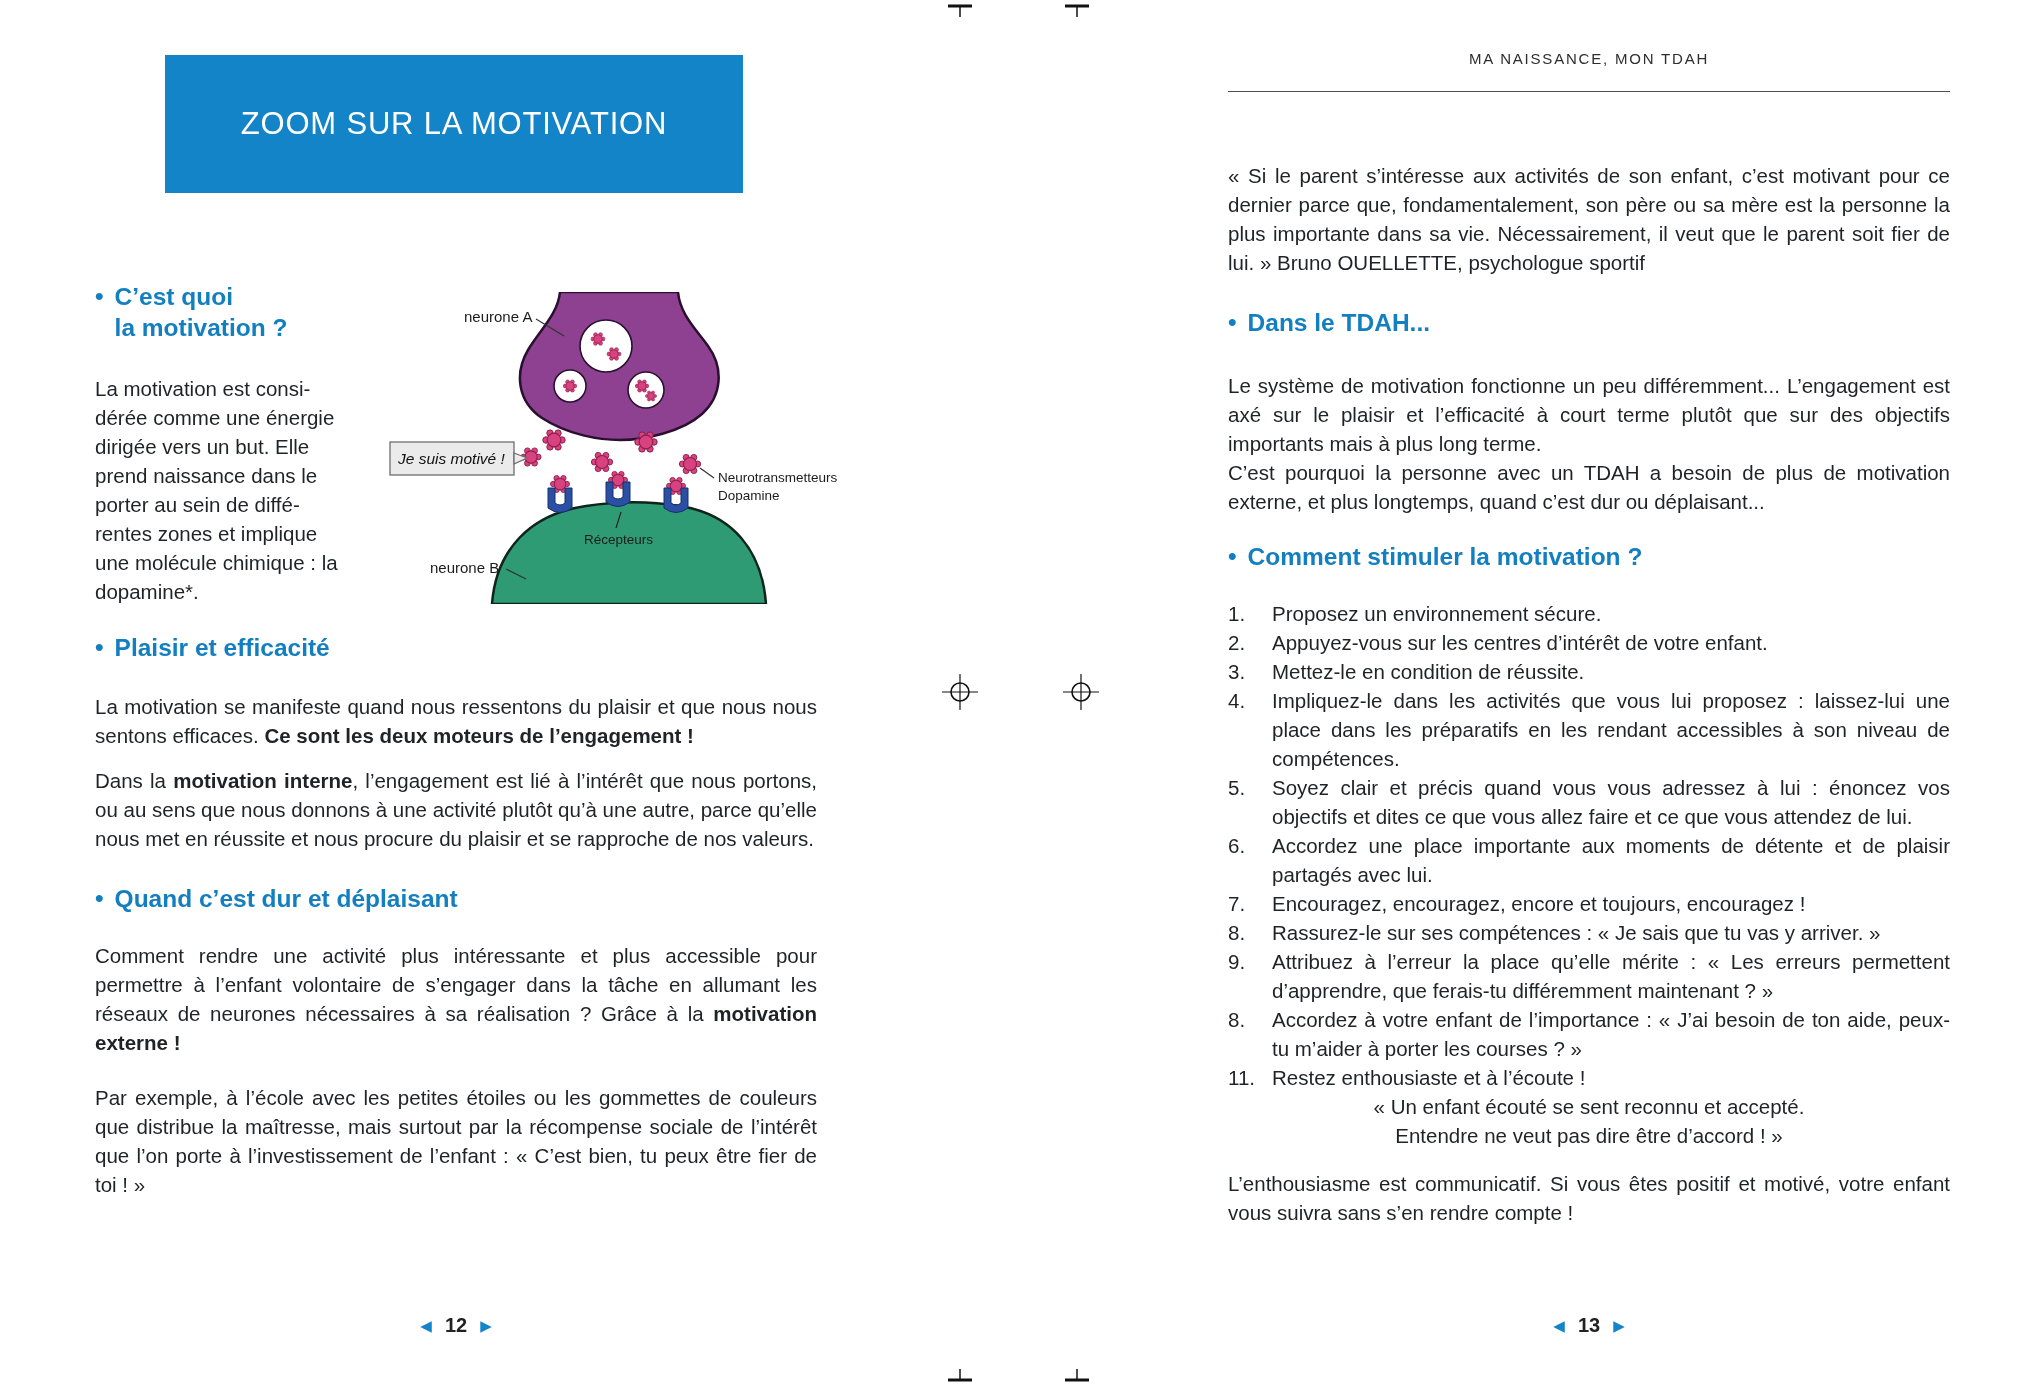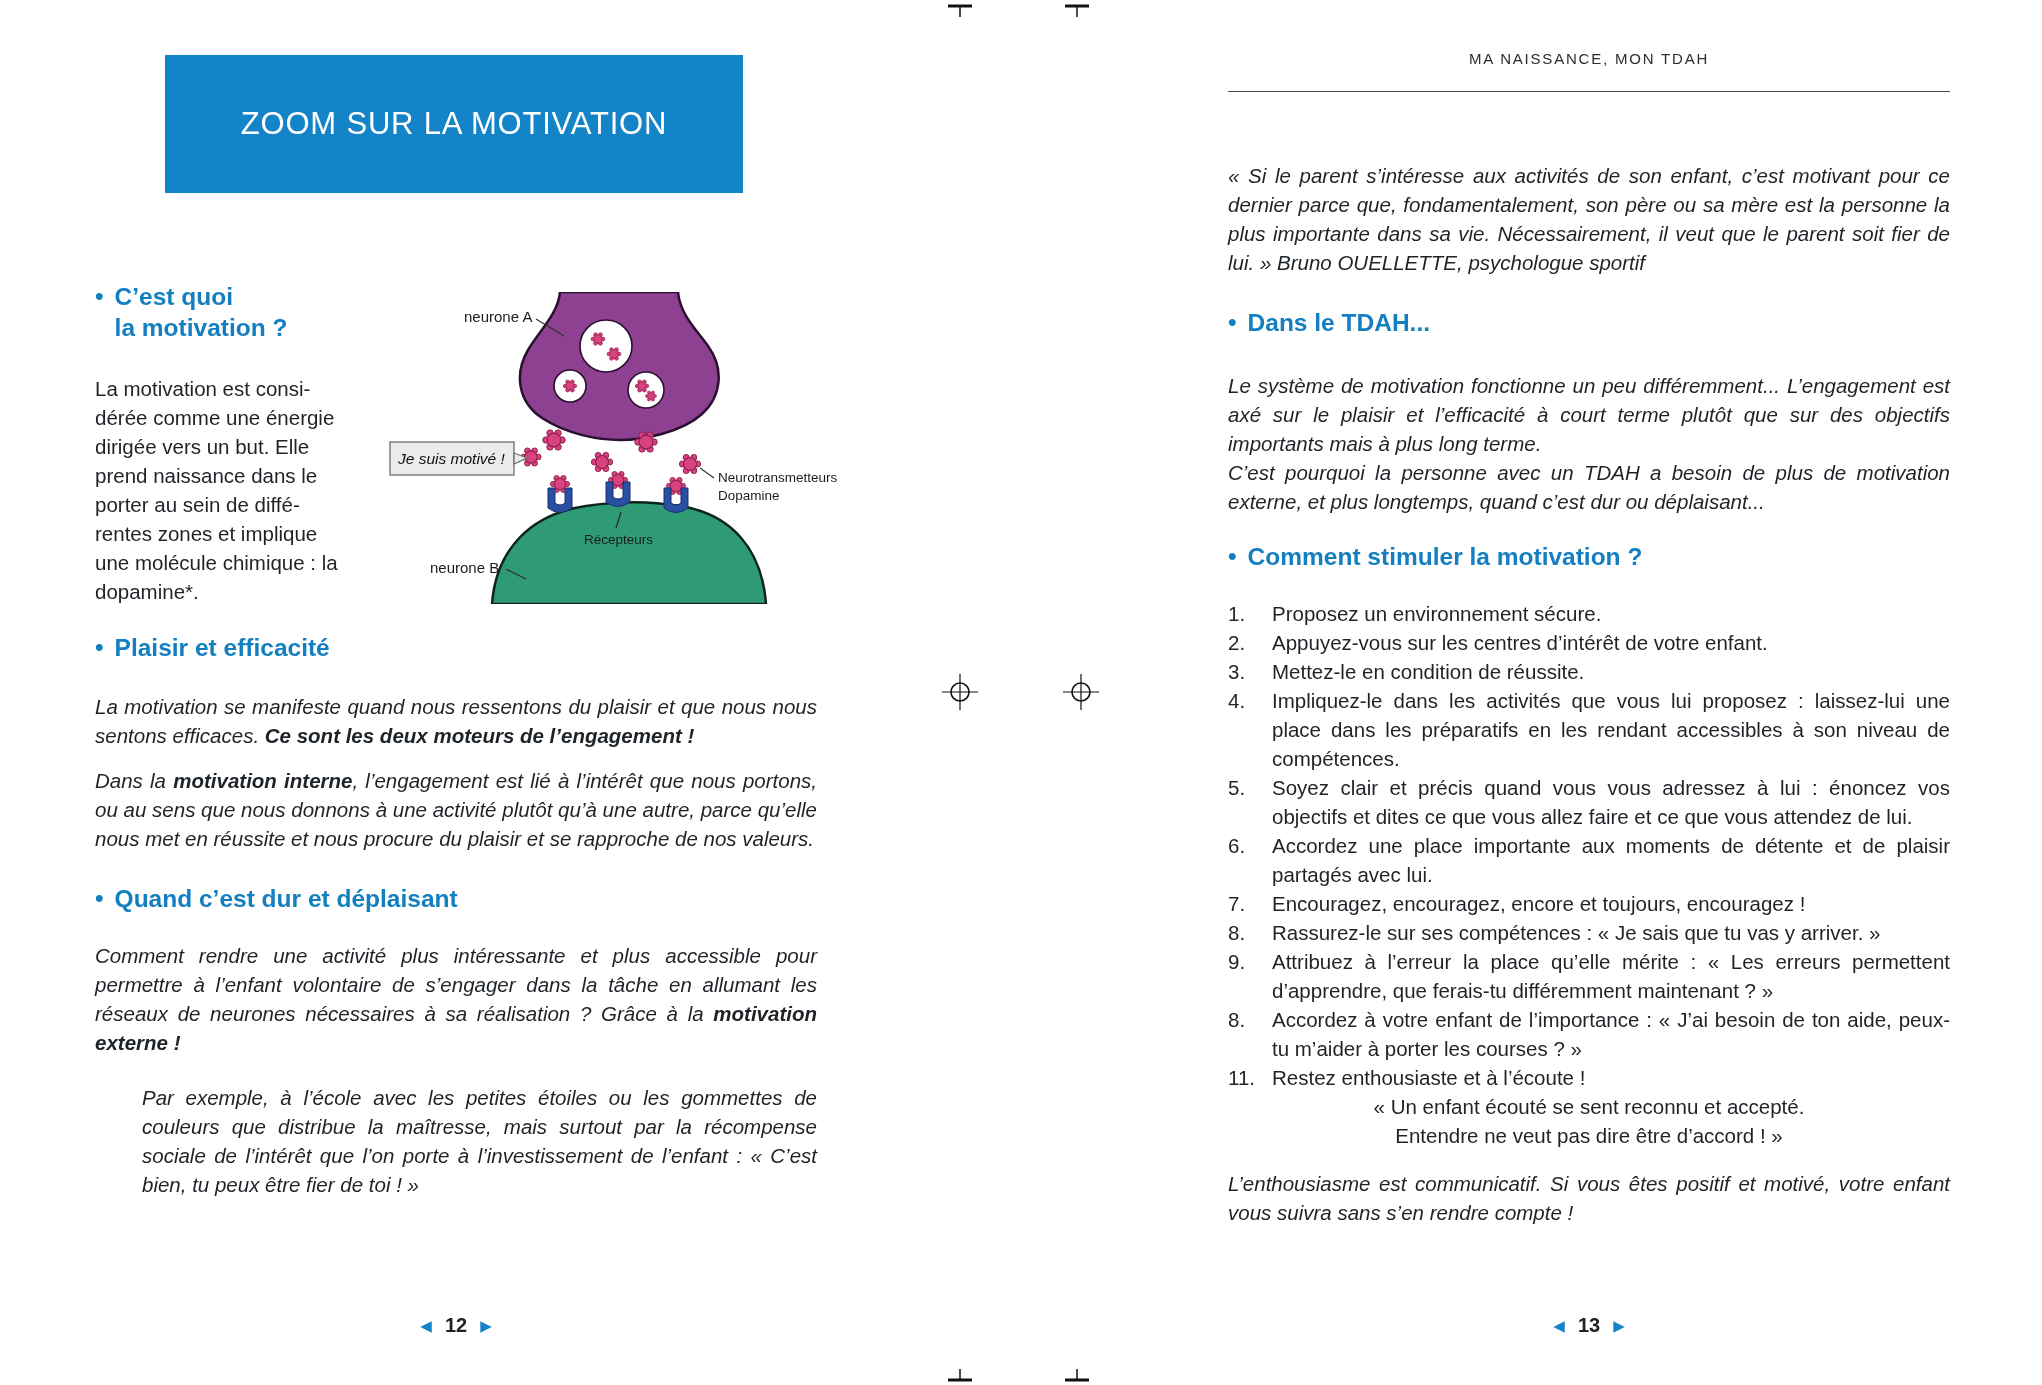--- a/index.html
+++ b/index.html
@@ -15,21 +15,21 @@
     margin:55px 0 0 70px; width:578px; height:138px; background:#1484c8;
     display:flex; align-items:center; justify-content:center;
   }
   .banner span { color:#ffffff; font-size:31px; font-weight:normal; letter-spacing:0.8px; }
 
   .sec-h { display:flex; gap:11px; color:#137fc0; font-size:24.5px; font-weight:bold; line-height:1.25; margin:0; }
   .sec-h .bullet { line-height:1.25; }
   .pre { white-space:pre-line; }
 
   .body { font-size:20.5px; line-height:1.415; margin:0; color:#1e2328; }
-  .j { text-align:justify;font-style:italic; }
+  .j { text-align:justify; }
   .narrow { width:292px; text-align:left; }
   .b { font-weight:bold; }
 
   .diagram { position:absolute; left:388px; top:292px; width:466px; height:312px; }
   .dlabel { font-family:"Liberation Sans", sans-serif; font-size:15px; fill:#1c1c1c; }
   .dsmall { font-size:13.5px; }
   .ditalic { font-style:italic; font-size:15.5px; fill:#111; }
 
   .running-head { margin:50px 0 0 0; text-align:center; font-size:15px; letter-spacing:1.8px; color:#2d2d2d; }
   .rule { margin-top:24px; height:1px; background:#4d4d4d; }
@@ -110,21 +110,21 @@
 
     <p class="body j" style="margin-top:16px;"><span>Dans la </span><span class="b">motivation interne</span><span>, l’engagement est lié à l’intérêt que nous portons, ou au sens que nous donnons à une activité plutôt qu’à une autre, parce qu’elle nous met en réussite et nous procure du plaisir et se rapproche de nos valeurs.</span></p>
 
     <h2 class="sec-h" style="margin-top:31px;">
       <span class="bullet">•</span>
       <span>Quand c’est dur et déplaisant</span>
     </h2>
 
     <p class="body j" style="margin-top:26px;"><span>Comment rendre une activité plus intéressante et plus accessible pour permettre à l’enfant volontaire de s’engager dans la tâche en allumant les réseaux de neurones nécessaires à sa réalisation ? Grâce à la </span><span class="b">motivation externe !</span></p>
 
-    <p class="body j" style="margin-top:26px;margin-left:47px;">Par exemple, à l’école avec les petites étoiles ou les gommettes de couleurs que distribue la maîtresse, mais surtout par la récompense sociale de l’intérêt que l’on porte à l’investissement de l’enfant : « C’est bien, tu peux être fier de toi ! »</p>
+    <p class="body j" style="margin-top:26px;">Par exemple, à l’école avec les petites étoiles ou les gommettes de couleurs que distribue la maîtresse, mais surtout par la récompense sociale de l’intérêt que l’on porte à l’investissement de l’enfant : « C’est bien, tu peux être fier de toi ! »</p>
   </div>
 
   <svg class="diagram" viewBox="0 0 466 312">
     <defs>
       <g id="mol">
         <circle cx="8" cy="0" r="3.2" fill="#d8427e" stroke="#8e1f4e" stroke-width="1"></circle>
         <circle cx="4" cy="6.9" r="3.2" fill="#d8427e" stroke="#8e1f4e" stroke-width="1"></circle>
         <circle cx="-4" cy="6.9" r="3.2" fill="#d8427e" stroke="#8e1f4e" stroke-width="1"></circle>
         <circle cx="-8" cy="0" r="3.2" fill="#d8427e" stroke="#8e1f4e" stroke-width="1"></circle>
         <circle cx="-4" cy="-6.9" r="3.2" fill="#d8427e" stroke="#8e1f4e" stroke-width="1"></circle>

